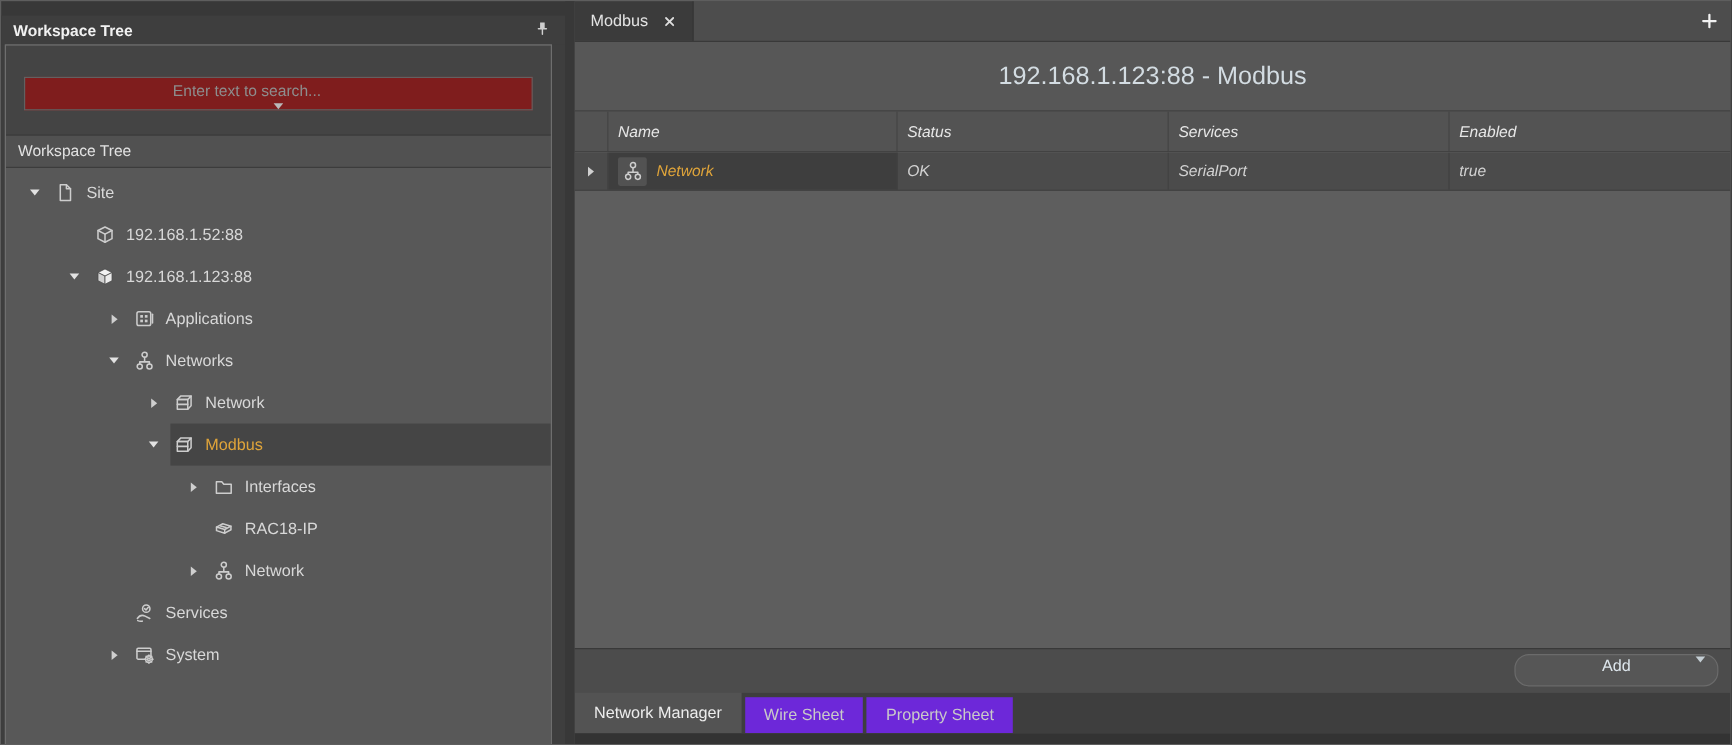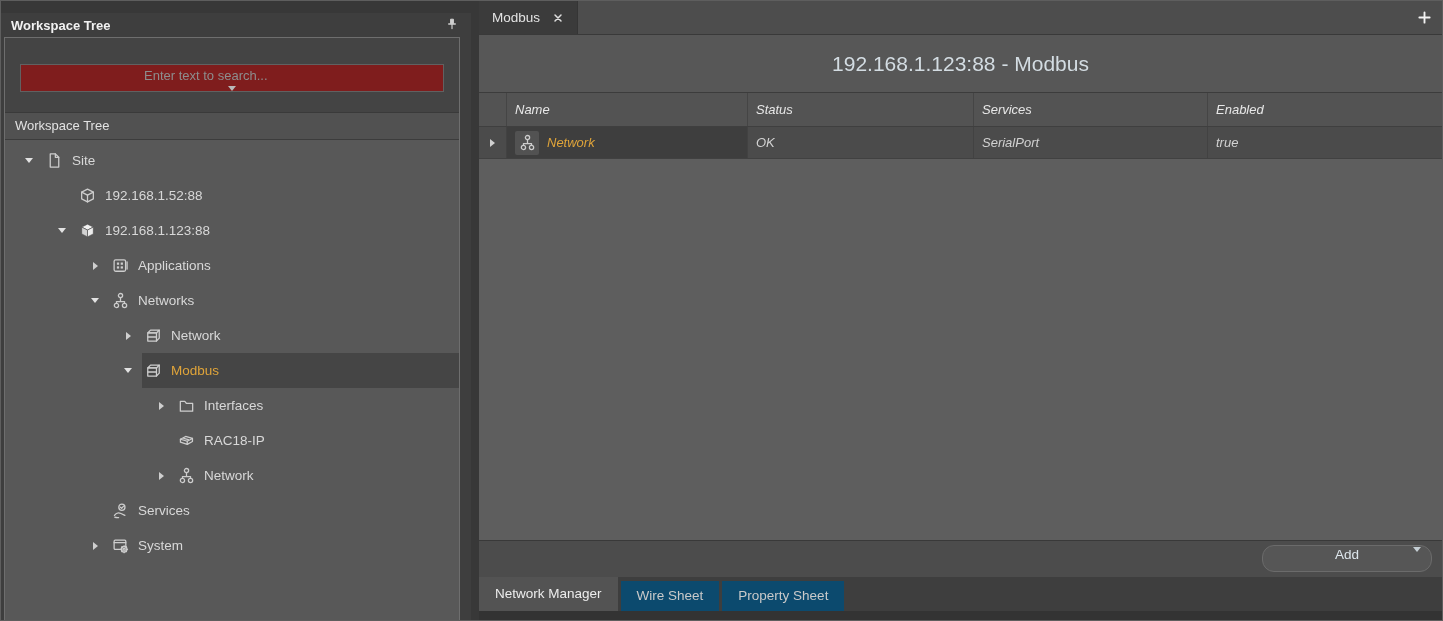--- a/index.html
+++ b/index.html
@@ -54,21 +54,21 @@
   .chip{display:inline-flex;width:24px;height:24px;align-items:center;justify-content:center;background:#525252;border-radius:2px;flex:0 0 24px;}
   .cell-orange{color:var(--accent-orange,#dfa43a);}
 
   .add-row{height:36px;flex:0 0 36px;background:#4c4c4c;border-top:1px solid #393939;position:relative;}
   .add-btn{position:absolute;right:10px;top:4px;width:170px;height:27px;background:#565656;border:1px solid #6b6b6b;border-radius:12px;color:#dde6ec;font-size:13.5px;font-family:"Liberation Sans",sans-serif;display:flex;align-items:flex-start;justify-content:center;cursor:pointer;}
   .add-btn .caret-down{position:absolute;right:10px;border-top-color:#c4ced4;}
 
   .bottom-tabs{height:34px;flex:0 0 34px;background:#3e3e3e;display:flex;align-items:flex-end;}
   .btab{padding:0 16px;font-size:13.5px;cursor:default;white-space:nowrap;}
   .btab.active{height:34px;line-height:34px;background:#535353;color:#ededed;}
-  .btab.inactive{height:30px;line-height:30px;background:#0c4a6e;color:#c9c9c9;margin-left:3px;}
+  .btab.inactive{height:30px;line-height:30px;background:#6d28d9;color:#c9c9c9;margin-left:3px;}
   .bottom-strip{height:9px;flex:0 0 9px;background:#333333;}
 </style>
 </head>
 <body>
 
 <div class="app">
 
   <aside class="left-panel">
     <div class="panel-titlebar">
       <span>Workspace Tree</span>

